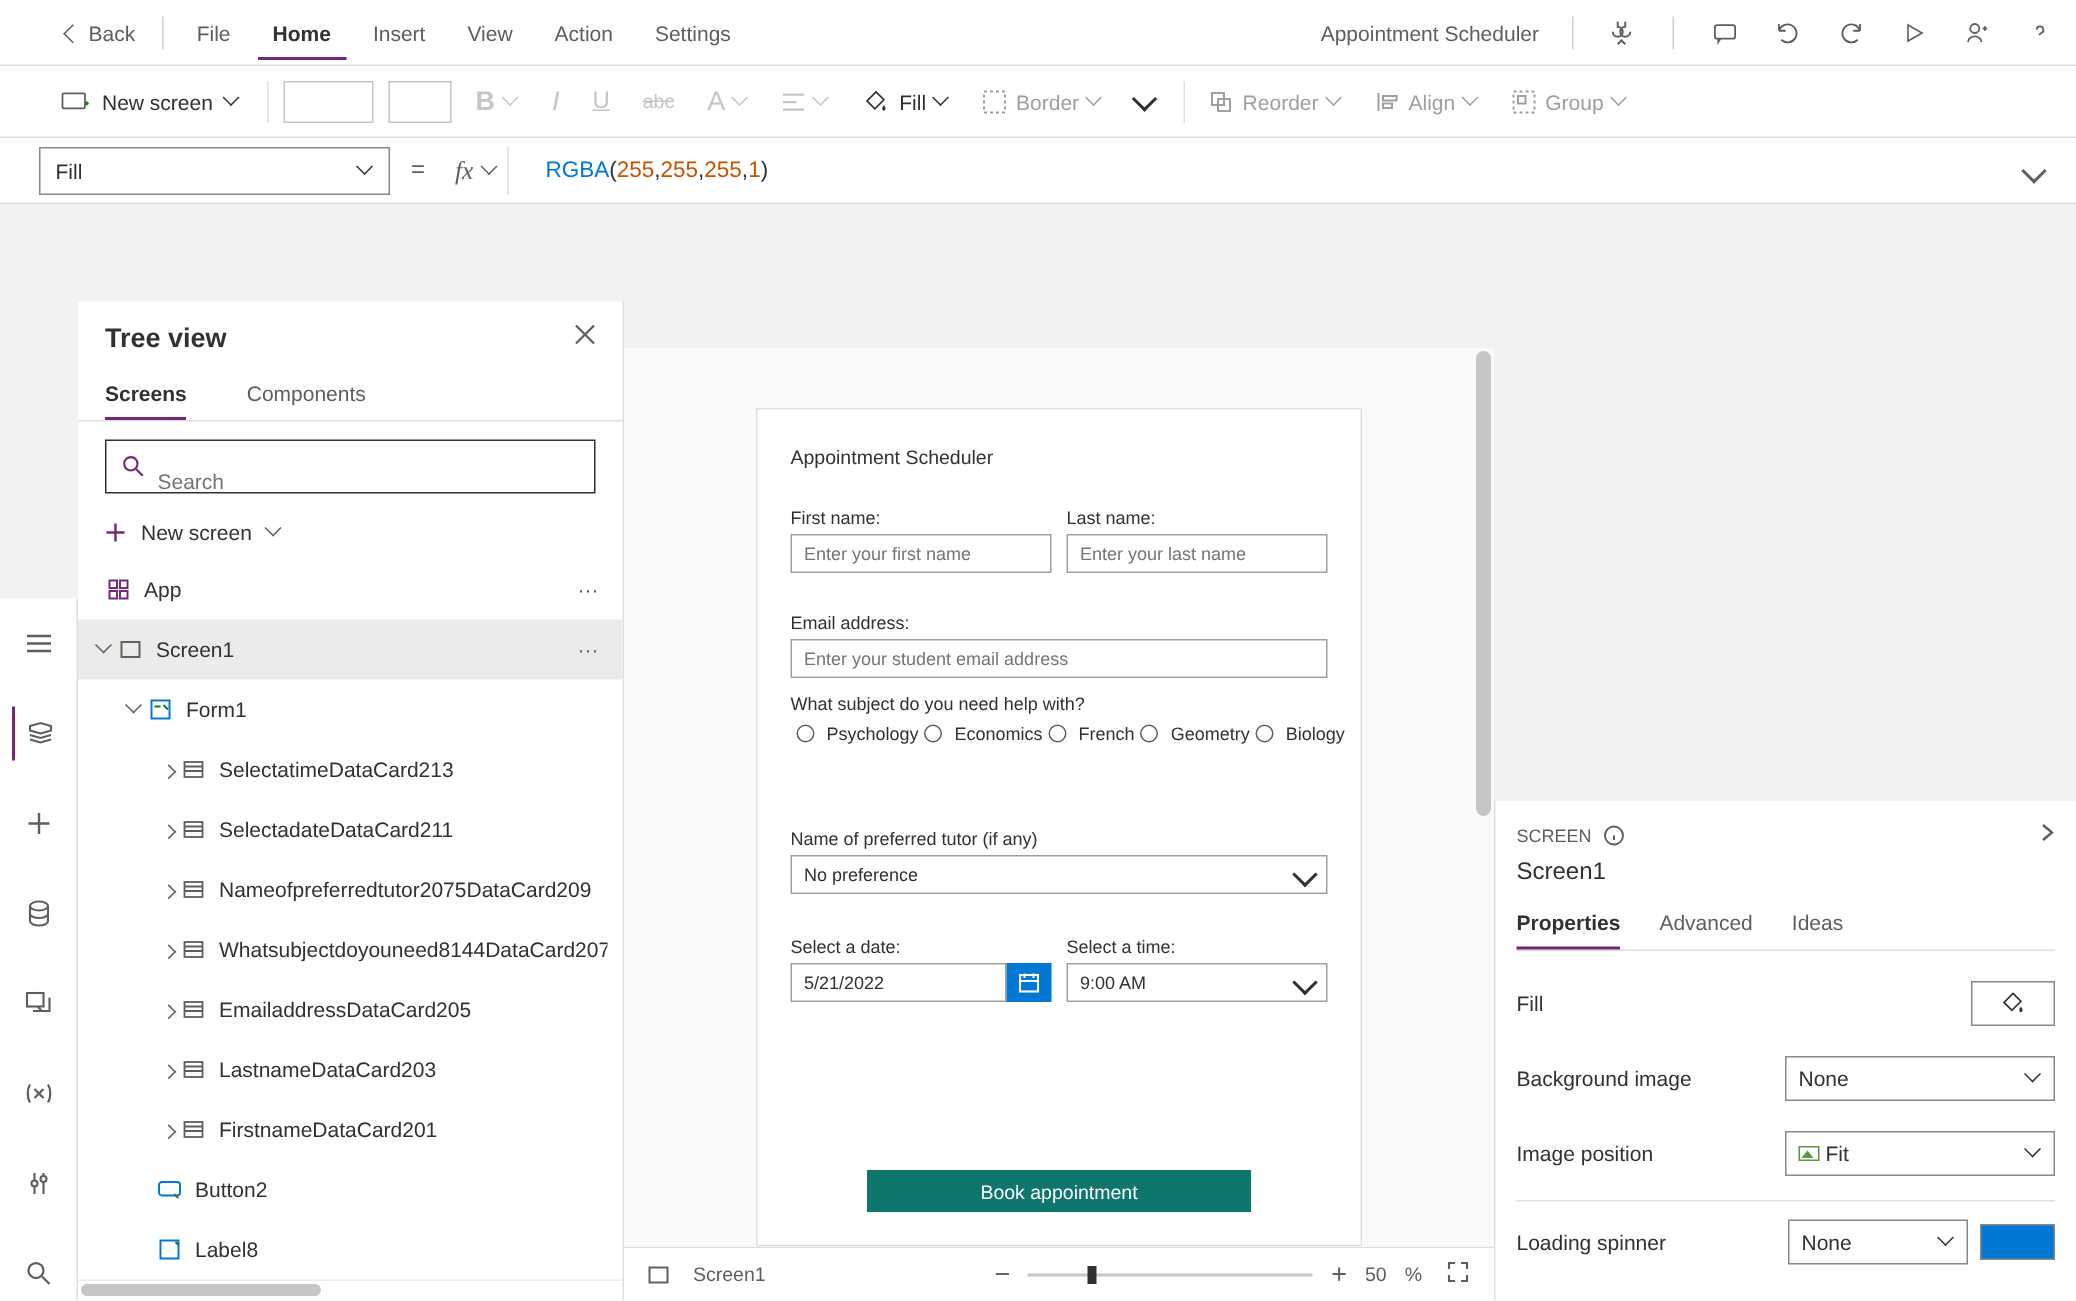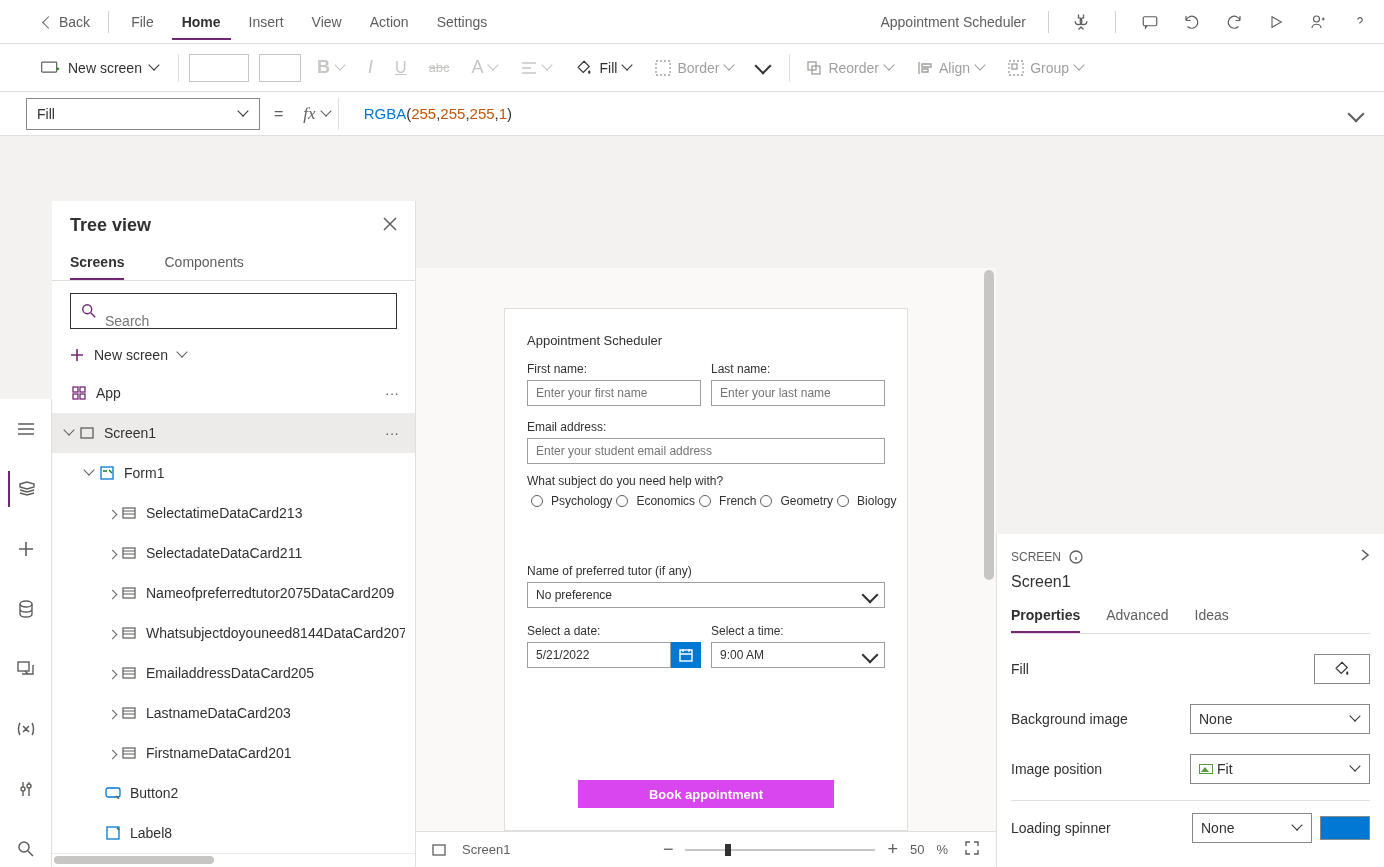--- a/index.html
+++ b/index.html
@@ -67,30 +67,30 @@
 
     
     .canvasarea { flex:1; display:flex; flex-direction:column; background:#faf9f8; position:relative; }
     .canvasviewport { flex:1; background:#faf9f8; display:flex; align-items:flex-start; justify-content:center; overflow:auto; position:relative;}
     .canvasviewport .vscroll { position:absolute; right:2px; top:2px; width:10px; height:310px; background:#c8c6c4; border-radius:5px; }
     .phone { width:404px; background:#fff; margin-top:40px; border:1px solid #e1dfdd; padding: 16px 22px 22px 22px; display:flex; flex-direction:column; }
     .phone .title { font-size:13px; padding:8px 0 14px 0; }
     .phone .fld { margin-bottom:6px; }
     .phone .lbl { font-size:12px; color:#323130; display:block; margin-bottom:4px; }
     .phone .row2 { display:flex; gap:10px; }
-    .phone .row2 .col { flex:1; }
+    .phone .row2 .col { flex:1;margin-top:12px; }
     .phone input[type=text] { width:100%; height:26px; border:1px solid #a19f9d; padding:0 8px; font-size:12px; color:#605e5c; background:#fff; }
     .phone .radios { display:flex; flex-direction:row; gap:4px; padding:2px 0 0 4px; }
     .phone .radios label { display:flex; align-items:center; gap:8px; font-size:12px; color:#323130; }
     .phone .radios .rdot { width:12px; height:12px; border:1.5px solid #605e5c; border-radius:50%; }
     .phone .select { display:flex; align-items:center; justify-content:space-between; border:1px solid #a19f9d; height:26px; padding:0 8px; font-size:12px; }
     .phone .dateinput { display:flex; }
     .phone .dateinput .txt { flex:1; border:1px solid #a19f9d; height:26px; padding:0 8px; font-size:12px; display:flex; align-items:center; }
     .phone .dateinput .calbtn { width:30px; height:26px; background:#0078d4; display:flex; align-items:center; justify-content:center; color:#fff; }
-    .phone .bookbtn { height:28px; background:#d946ef; color:#fff; font-size:13px; font-weight:700; display:flex; align-items:center; justify-content:center; margin: 106px auto 0 auto; width: 256px; }
+    .phone .bookbtn { height:28px; background:#0f766e; color:#fff; font-size:13px; font-weight:400; display:flex; align-items:center; justify-content:center; margin: 106px auto 0 auto; width: 256px; }
     .phone .gap { height: 50px; }
 
     
     .canvasfooter { height:36px; border-top:1px solid #e1dfdd; background:#fff; display:flex; align-items:center; padding:0 16px; gap:16px; font-size:13px; color:#605e5c; }
     .canvasfooter .zoom { display:flex; align-items:center; gap:12px; }
     .canvasfooter .slider { width:190px; height:2px; background:#c8c6c4; position:relative; }
     .canvasfooter .slider .handle { position:absolute; left:40px; top:-5px; width:6px; height:12px; background:#323130; }
 
     
     .proppanel { width: 388px; background:#fff; border-left:1px solid #e1dfdd; padding:14px 14px; }
@@ -507,21 +507,21 @@
         <div class="row2">
           <div class="col fld">
             <span class="lbl">First name:</span>
             <input type="text" placeholder="Enter your first name" style="">
           </div>
           <div class="col fld">
             <span class="lbl">Last name:</span>
             <input type="text" placeholder="Enter your last name" style="">
           </div>
         </div>
-        <div class="fld" style="margin-top:8px">
+        <div class="fld" style="margin-top:20px">
           <span class="lbl">Email address:</span>
           <input type="text" placeholder="Enter your student email address" style="">
         </div>
         <div class="fld" style="margin-top:4px">
           <span class="lbl">What subject do you need help with?</span>
           <div class="radios">
             <label>
                 <span class="rdot"></span>
                 <span>Psychology</span>
               </label>

